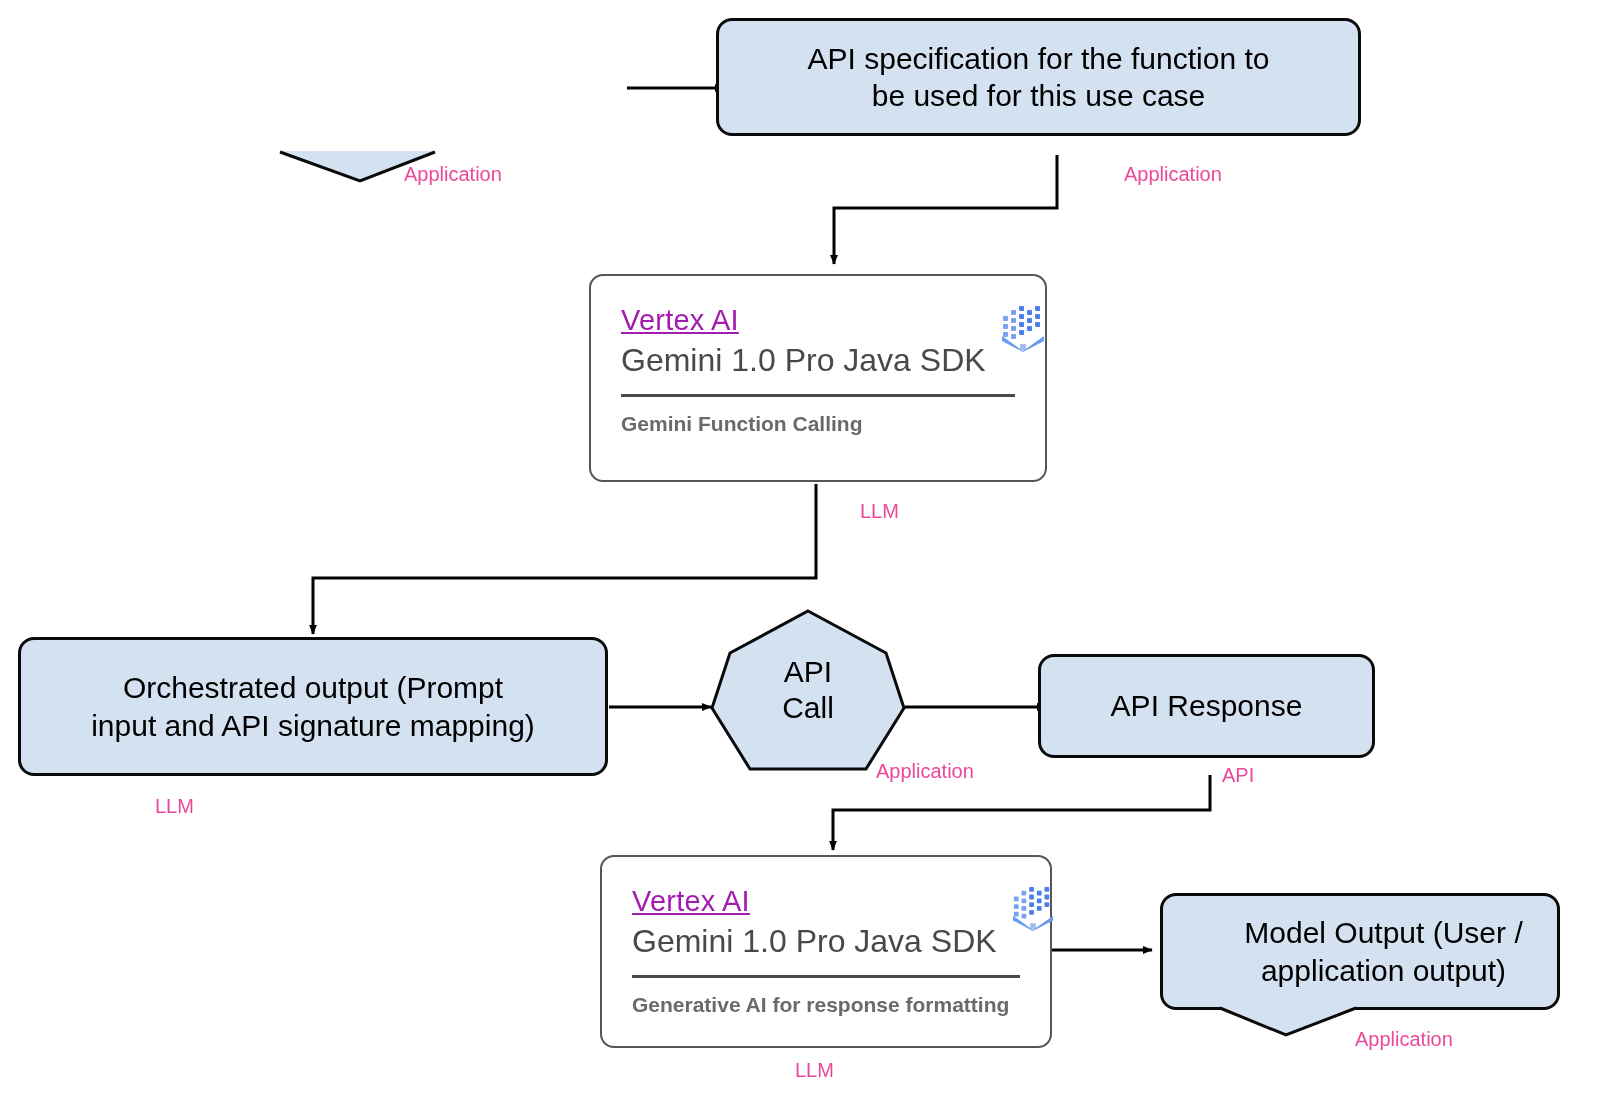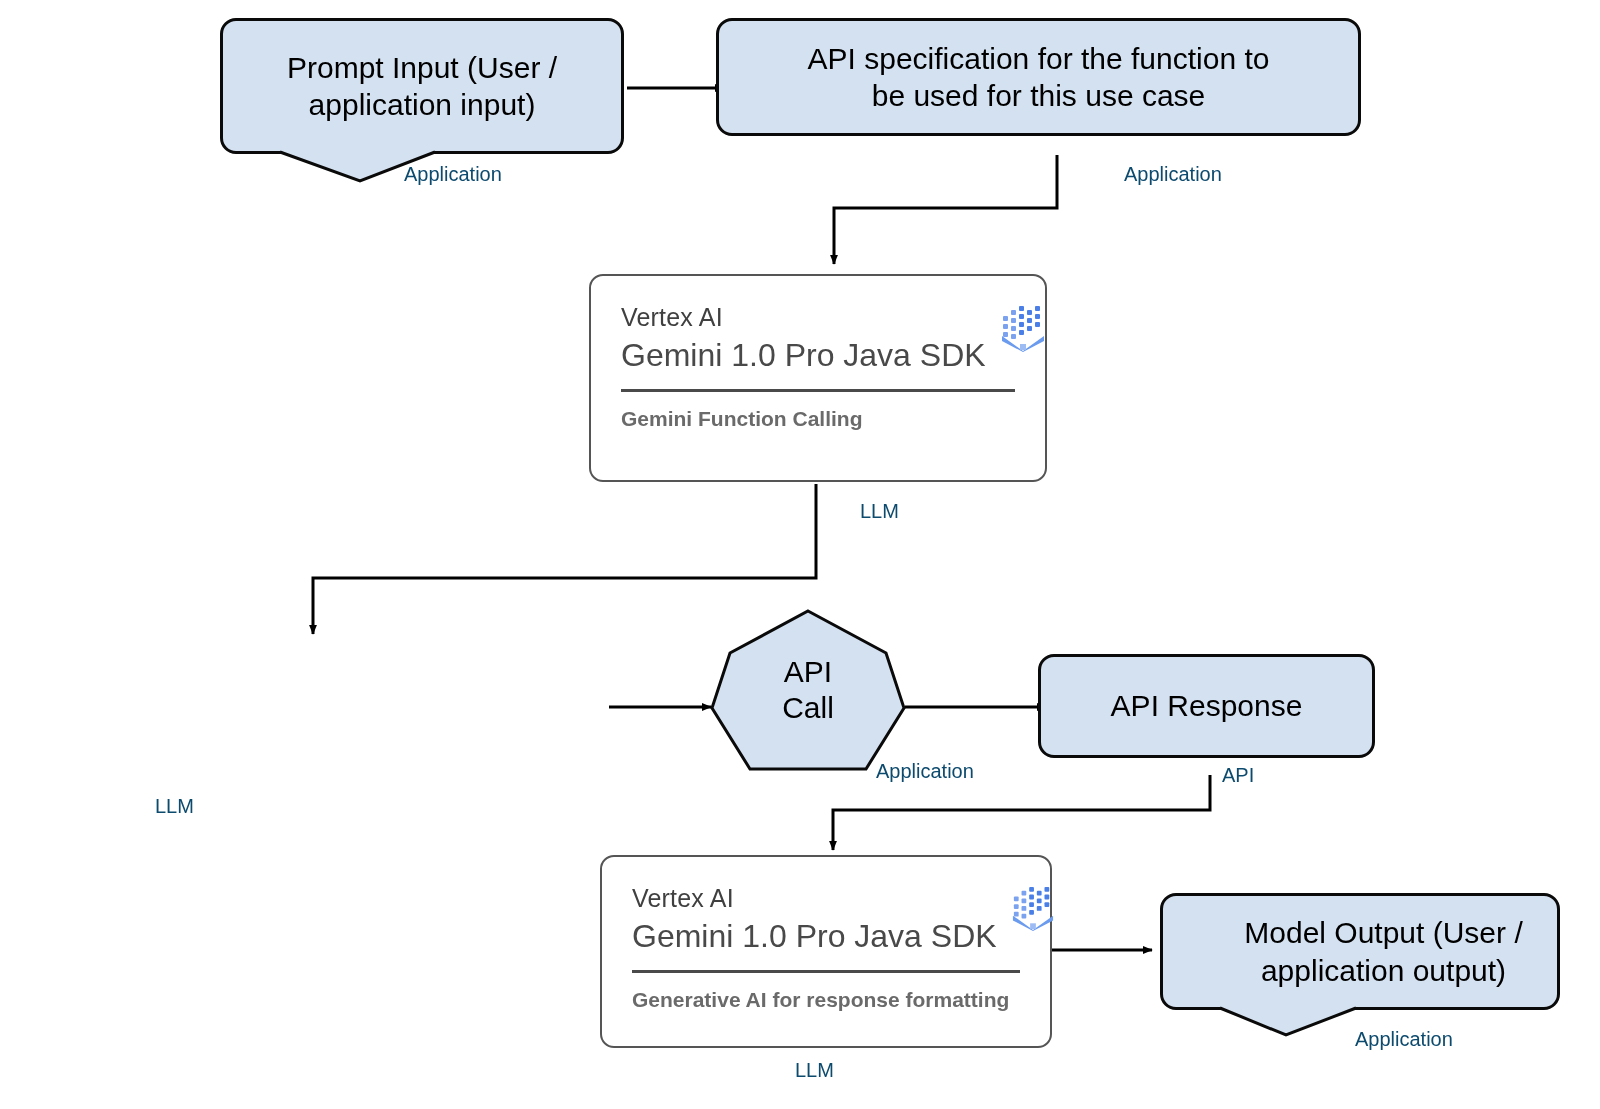--- a/index.html
+++ b/index.html
@@ -83,24 +83,25 @@
     border: 2px solid #555555;
     border-radius: 14px;
     padding: 26px 30px 22px 30px;
   }
   .vertex-card-head {
     display: flex;
     align-items: flex-start;
     justify-content: space-between;
   }
   .vertex-brand {
-    color: #404040;
-    font-size: 25px;
+    color: #a21caf;
+    font-size: 29px;
     letter-spacing: 0.2px;
     line-height: 1.25;
+    text-decoration: underline;
   }
   .vertex-model {
     color: #494949;
     font-size: 32px;
     line-height: 1.3;
     margin-top: 2px;
     white-space: nowrap;
   }
   .vertex-rule {
     height: 3px;
@@ -115,21 +116,21 @@
   }
   .vertex-logo {
     flex: 0 0 auto;
     margin-left: 14px;
     margin-top: 2px;
   }
 
   
   .anno {
     position: absolute;
-    color: #0c4a6e;
+    color: #ec4899;
     font-size: 20px;
     line-height: 1;
     white-space: nowrap;
   }
 </style>
 </head>
 <body>
 
 <div id="diagram-root">
 
@@ -162,24 +163,20 @@
 
     <g>
       <path d="M1210,775 L1210,810 L833,810 L833,850" stroke="#000000" stroke-width="3" fill="none" marker-end="url(#arrowhead)"></path>
     </g>
 
     <g>
       <path d="M1052,950 L1152,950" stroke="#000000" stroke-width="3" fill="none" marker-end="url(#arrowhead)"></path>
     </g>
   </svg>
 
-  <div class="node" style="left:220px; top:18px; width:404px; height:136px; font-size:30px;">
-    <span class="node-text">Prompt Input (User /
-application input)</span>
-  </div>
   <svg class="callout-tail" style="left:220px; top:148px;" width="404" height="36" xmlns="http://www.w3.org/2000/svg">
     <path d="M3,3 L404,3 M3,3 L60,3 L140,33 L215,3 L401,3" fill="#d4e1f0" stroke="none"></path>
     <path d="M60,4 L140,33 L215,4" fill="#d4e1f0" stroke="#0a0a0a" stroke-width="3" stroke-linejoin="miter" stroke-linecap="butt"></path>
   </svg>
   <div class="anno" style="left:404px; top:164px;">Application</div>
 
   <div class="node" style="left:716px; top:18px; width:645px; height:118px; font-size:30px;">
     <span class="node-text">API specification for the function to
 be used for this use case</span>
   </div>
@@ -217,20 +214,24 @@
           <path d="M2,32 L23,47 L44,32 L44,37 L23,48 L2,37 Z" fill="#6a9bee"></path>
           <path d="M20,40 L26,40 L26,46 L20,46 Z" fill="#9dbcf3"></path>
         </svg>
       </div>
     </div>
     <div class="vertex-rule"></div>
     <div class="vertex-sub">Gemini Function Calling</div>
   </div>
   <div class="anno" style="left:860px; top:501px;">LLM</div>
 
+  <div class="node" style="left:18px; top:637px; width:590px; height:139px; font-size:30px;">
+    <span class="node-text">Orchestrated output (Prompt
+input and API signature mapping)</span>
+  </div>
   <div class="anno" style="left:155px; top:796px;">LLM</div>
 
   <div class="heptagon-wrap" style="left:706px; top:608px; width:204px; height:164px;">
     <svg width="204" height="164" viewBox="0 0 204 164" xmlns="http://www.w3.org/2000/svg">
       <polygon points="102,3 180,45 198,100 160,161 44,161 6,100 24,45" fill="#d4e1f0" stroke="#0a0a0a" stroke-width="3" stroke-linejoin="miter"></polygon>
     </svg>
     <div class="heptagon-label" style="font-size:30px;">
       <span>API</span>
       <span>Call</span>
     </div>

